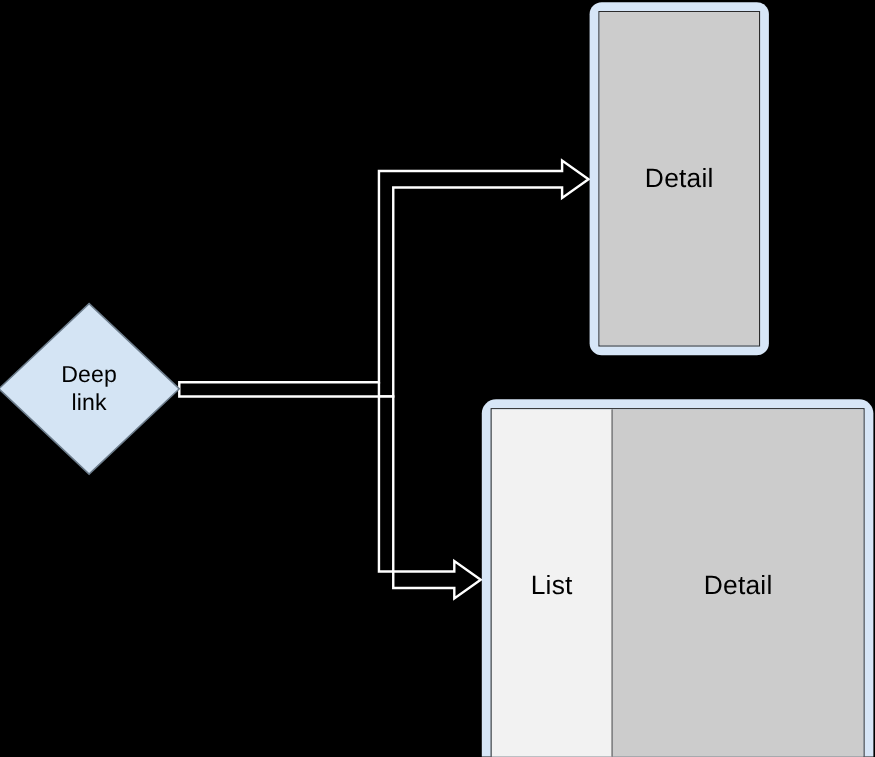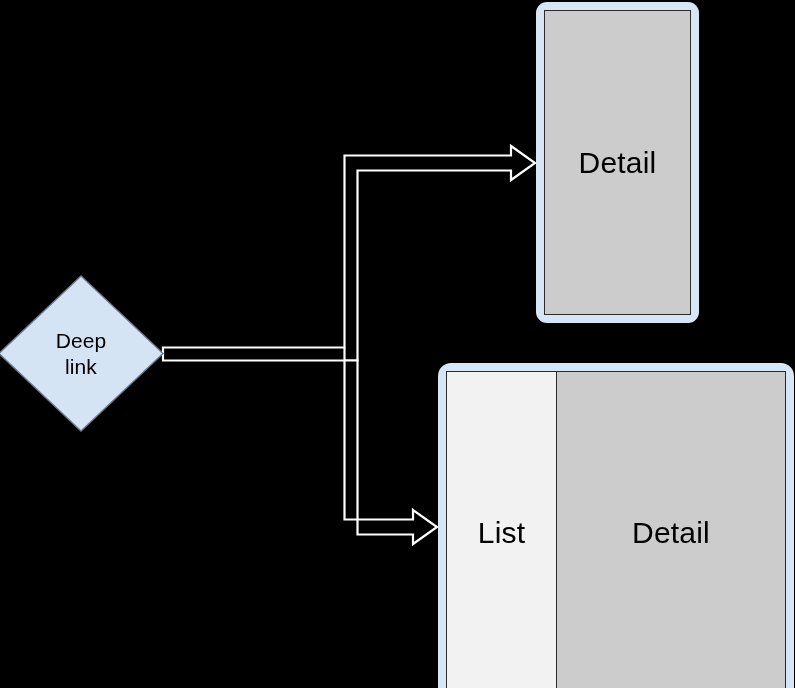--- a/index.html
+++ b/index.html
@@ -92,21 +92,21 @@
     border: 1px solid #2b2b2b;
     display: flex;
     overflow: hidden;
   }
 
   .pane {
     display: flex;
     align-items: center;
     justify-content: center;
     color: #000000;
-    font-size: 30px;
+    font-size: 24px;
     letter-spacing: 0.2px;
     box-sizing: border-box;
   }
   .pane.detail {
     background: #cccccc;
   }
   .pane.list {
     background: #f2f2f2;
     border-right: 1px solid #2b2b2b;
   }

